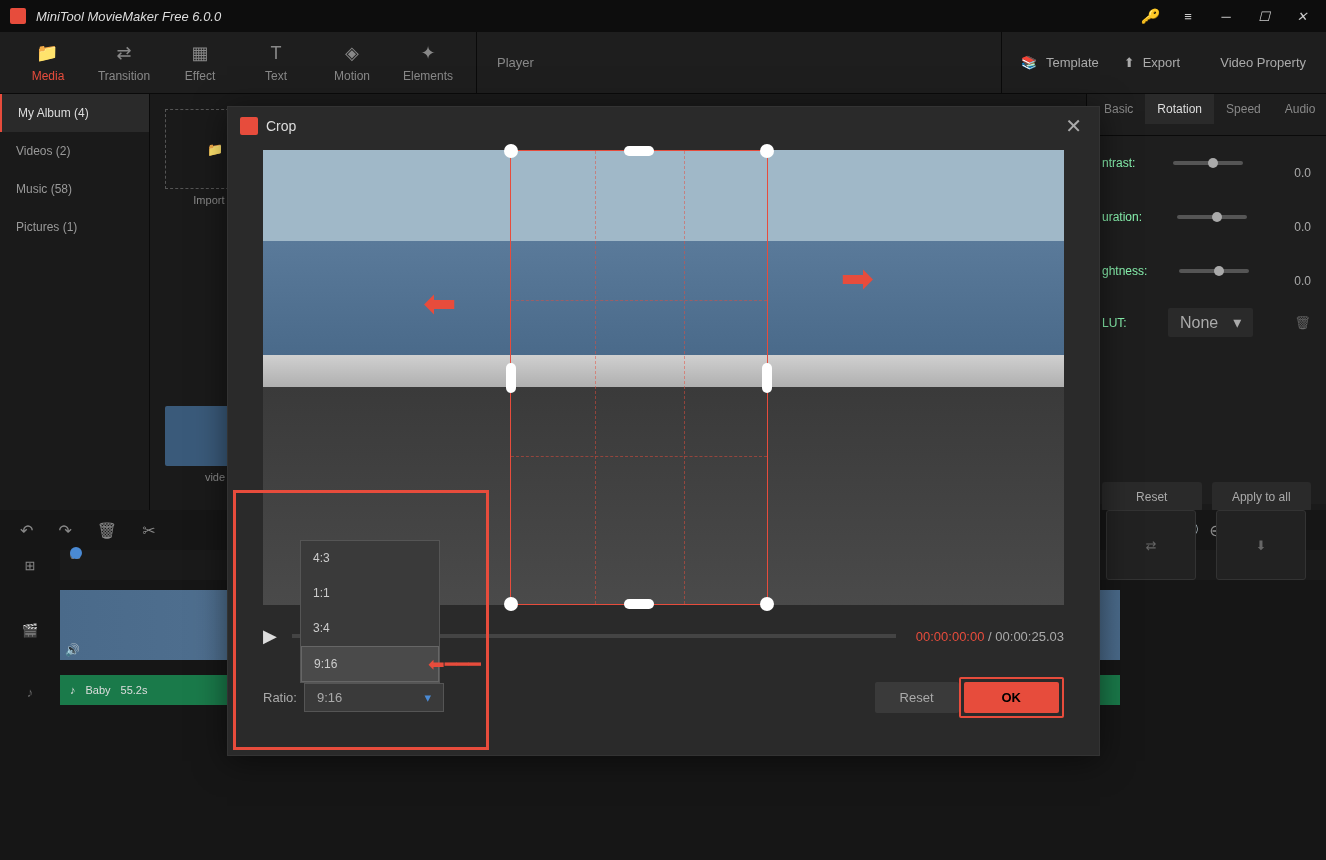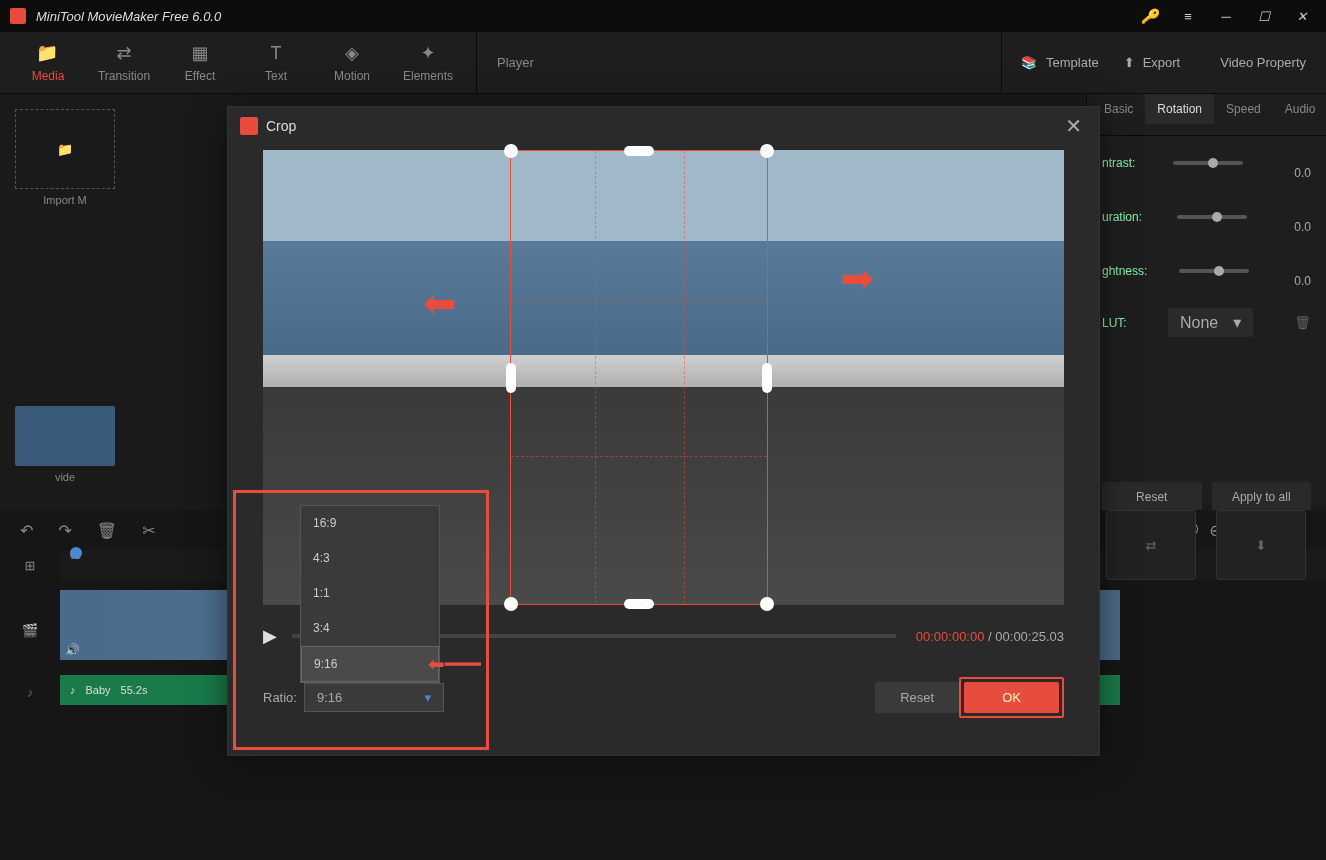--- a/index.html
+++ b/index.html
@@ -98,21 +98,21 @@
     .crop-time .current { color: #e74c3c; }
     .crop-time .total { color: #aaa; }
     
     .crop-bottom { display: flex; align-items: center; padding: 10px 35px 20px; }
     .ratio-label { color: #aaa; margin-right: 7px; font-size: 13px; }
     .ratio-select { background: #3a3a3a; padding: 6px 12px; width: 140px; display: flex; justify-content: space-between; align-items: center; border: 1px solid #555; cursor: pointer; }
     .ratio-chevron { color: #4a8ad4; }
     .crop-spacer { flex: 1; }
     .crop-btn { padding: 8px 25px; border-radius: 2px; cursor: pointer; margin-left: 10px; font-size: 13px; }
     .btn-reset { background: #3a3a3a; color: #aaa; }
-    .btn-ok { background: #e74c3c; color: #fef9c3; padding: 8px 38px; }
+    .btn-ok { background: #e74c3c; color: #000000; padding: 8px 38px; font-weight: bold; }
     .ok-wrap { border: 2px solid #e74c3c; padding: 3px; border-radius: 2px; }
     
     
     .ratio-dropdown { position: absolute; background: #3a3a3a; width: 140px; border: 1px solid #555; z-index: 200; bottom: 55px; left: 72px; }
     .ratio-opt { padding: 10px 12px; color: #ccc; cursor: pointer; border-bottom: 1px solid transparent; font-size: 12px; position: relative; }
     .ratio-opt.selected { background: #4a4a4a; border: 1px solid #666; }
     .red-arrow-small { position: absolute; right: -90px; top: 50%; transform: translateY(-50%); color: #e74c3c; font-size: 20px; width: 100px; }
     .red-box { position: absolute; border: 3px solid #e74c3c; pointer-events: none; z-index: 300; }
     .box-dropdown { left: 233px; top: 490px; width: 256px; height: 260px; }
   </style>
@@ -168,20 +168,26 @@
     </div>
     <div class="right-btn">
       <span>⬆</span>
       <span>Export</span>
     </div>
   </div>
   <div class="property-section">Video Property</div>
 </div>
 
 <div class="main">
+  <div class="sidebar-left">
+    <div class="sidebar-item active">My Album (4)</div>
+    <div class="sidebar-item">Videos (2)</div>
+    <div class="sidebar-item">Music (58)</div>
+    <div class="sidebar-item">Pictures (1)</div>
+  </div>
 
   <div class="media-grid">
     <div>
       <div class="import-box">📁</div>
       <div class="media-label">Import M</div>
     </div>
     <div style="width:100%;height:0"></div>
     <div class="media-item">
       <div class="media-thumb"></div>
       <div class="media-label">vide</div>
@@ -303,21 +309,20 @@
     </div>
   </div>
   <div class="crop-bottom" style="position:relative">
     <span class="ratio-label">Ratio:</span>
     <div class="ratio-select">
       <span>9:16</span>
       <span class="ratio-chevron">▾</span>
     </div>
 
     <div class="ratio-dropdown">
-      <div class="ratio-opt">16:9</div>
       <div class="ratio-opt">4:3</div>
       <div class="ratio-opt">1:1</div>
       <div class="ratio-opt">3:4</div>
       <div class="ratio-opt selected">
         <span>9:16</span>
         <span class="red-arrow-small">⬅━━━</span>
       </div>
     </div>
 
     <div class="crop-spacer"></div>

